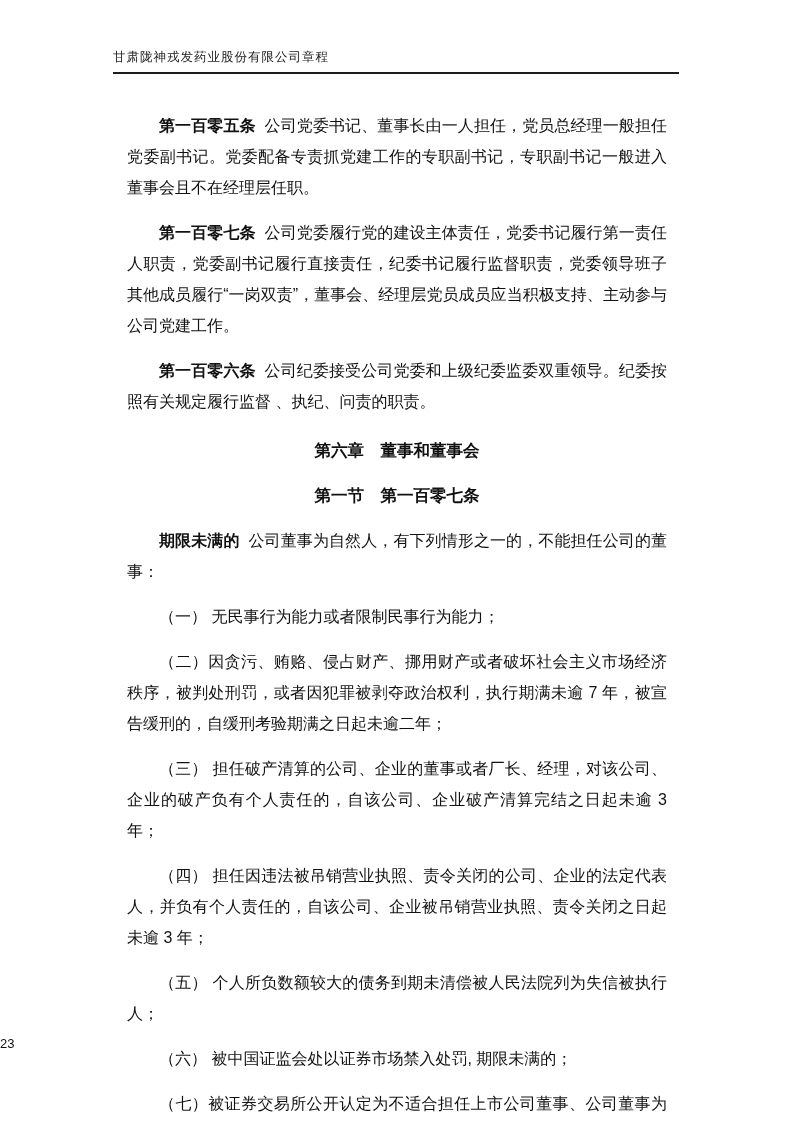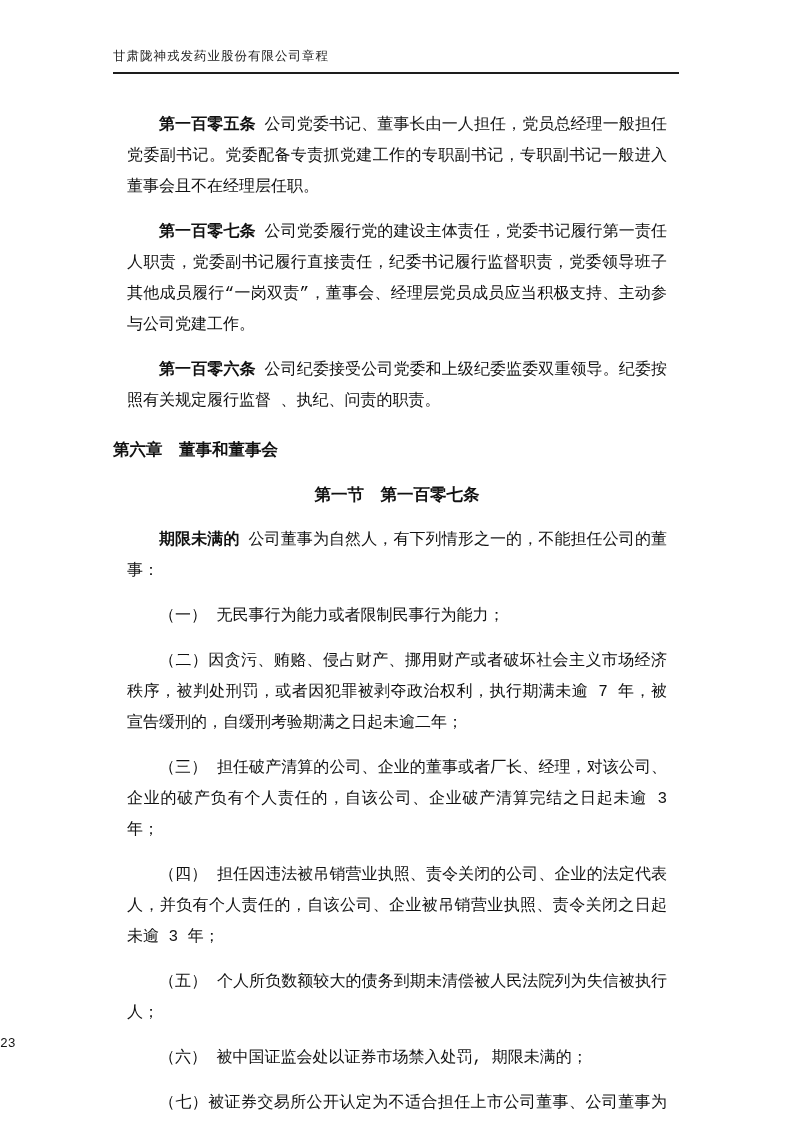--- a/index.html
+++ b/index.html
@@ -5,21 +5,21 @@
   html, body {
     margin: 0;
     padding: 0;
     background: #ffffff;
   }
   .page {
     position: relative;
     width: 780px;
     height: 1122px;
     background: #ffffff;
-    font-family: Liberation Mono, monospace;
+    font-family: Liberation Sans, sans-serif;
     color: #111111;
     overflow: hidden;
   }
   .header {
     position: absolute;
     left: 113px;
     width: 566px;
     top: 50px;
   }
   .header-title {
@@ -45,20 +45,21 @@
   .para, .item {
     margin: 14px;
     text-indent: 32px;
   }
   .art-num {
     font-weight: bold;
     margin-right: 9px;
   }
   .chapter-heading {
     margin: 18px 0 0 0;
+    text-align: center;
     text-indent: 0;
     font-weight: bold;
     font-size: 16.5px;
     line-height: 31px;
   }
   .section-heading {
     margin: 14px 0 14px 0;
     text-align: center;
     text-indent: 0;
     font-weight: bold;

